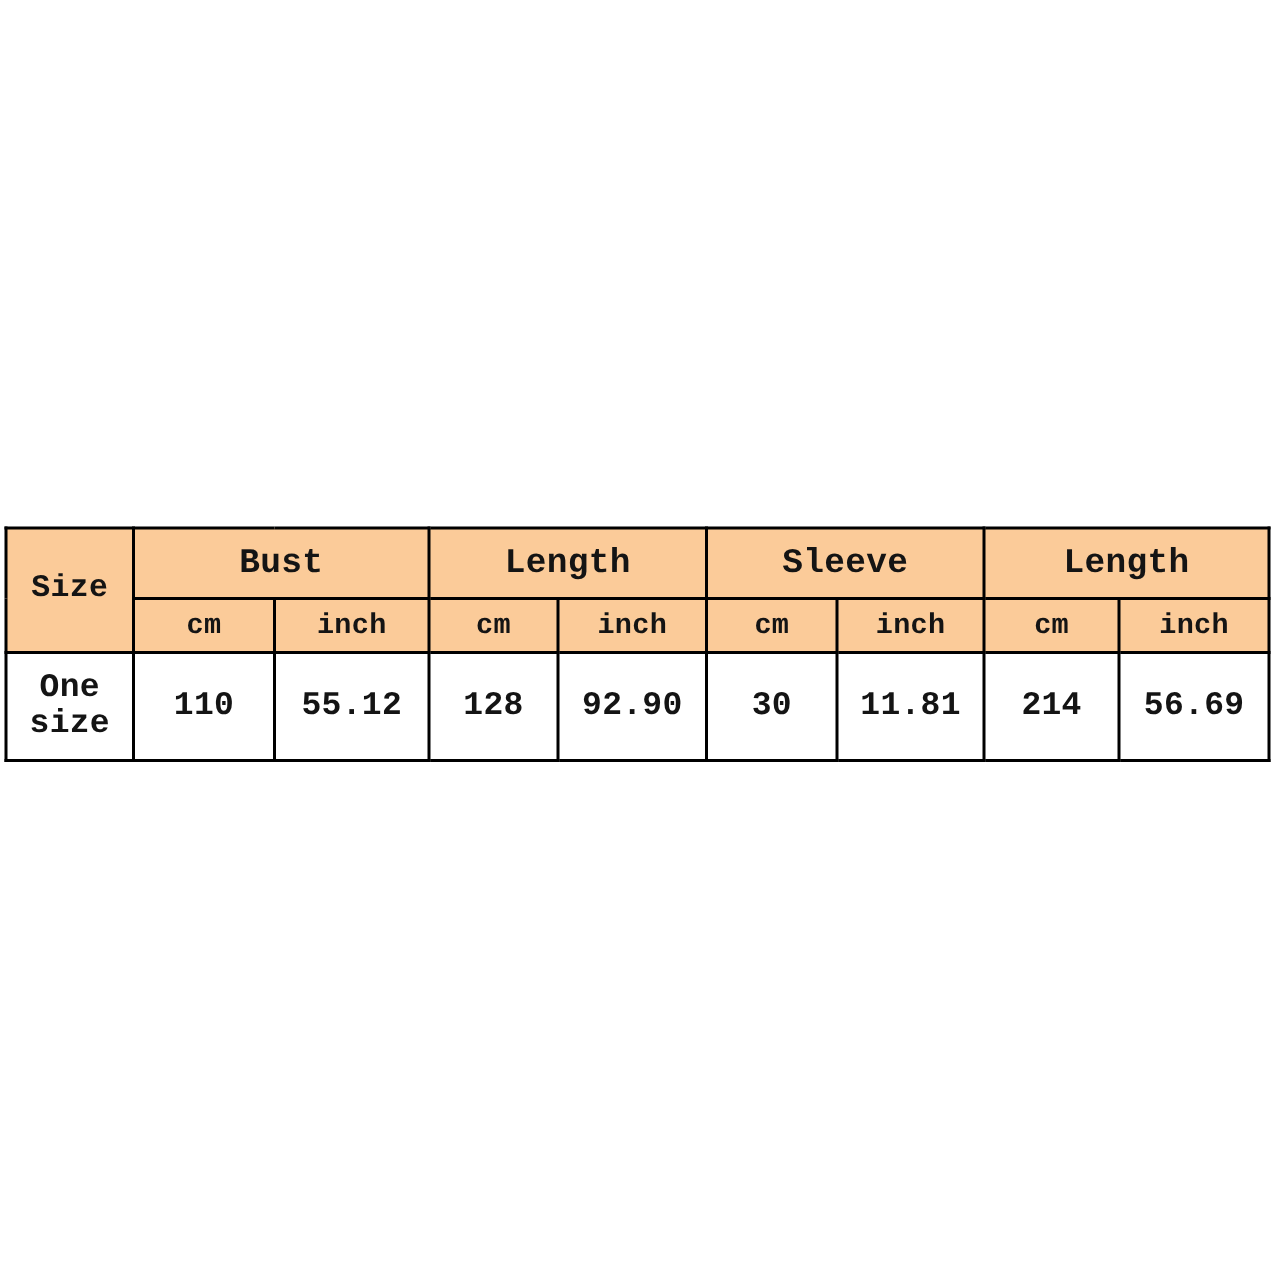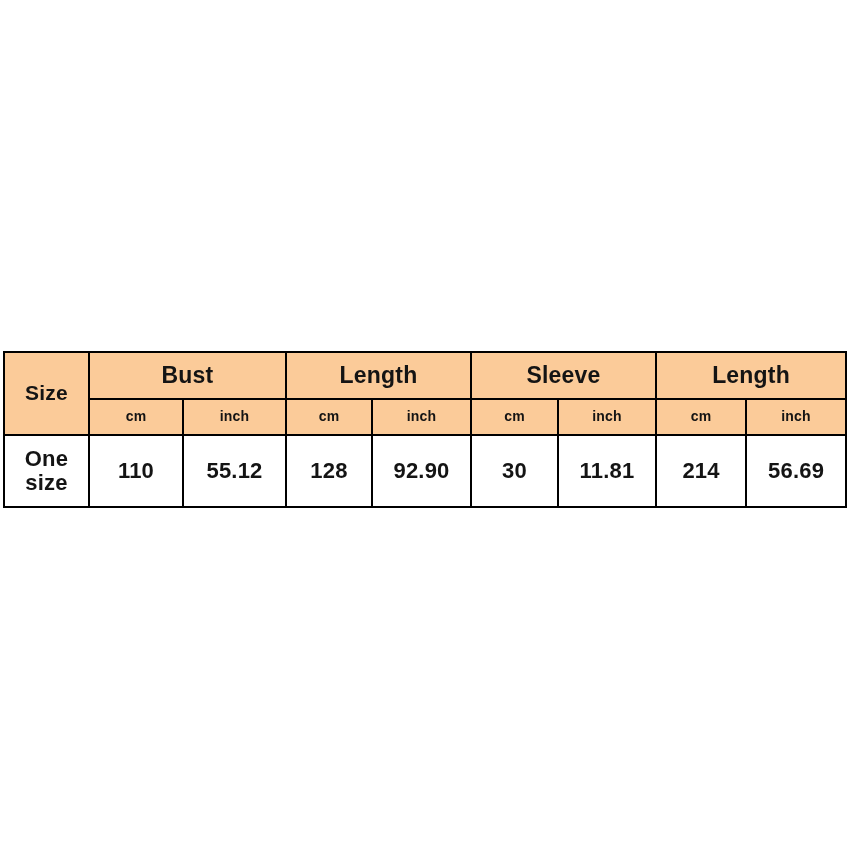--- a/index.html
+++ b/index.html
@@ -22,20 +22,21 @@
     inset: 0;
     background: #ffffff;
   }
 
   
   .size-chart-wrap {
     position: absolute;
     left: 3px;
     top: 351px;
     width: 842px;
+    font-family: Liberation Mono, monospace;
   }
 
   table.size-chart {
     border-collapse: collapse;
     table-layout: fixed;
     width: 842px;
     background: #ffffff;
   }
 
   table.size-chart th,
@@ -55,21 +56,21 @@
   }
 
   th.group-head {
     height: 45px;
     font-size: 23px;
     letter-spacing: 0.2px;
   }
 
   th.unit-head {
     height: 34px;
-    font-size: 14px;
+    font-size: 19px;
     letter-spacing: 0.2px;
   }
 
   th.size-head {
     height: 79px;
     font-size: 21px;
     letter-spacing: 0.2px;
   }
 
   

